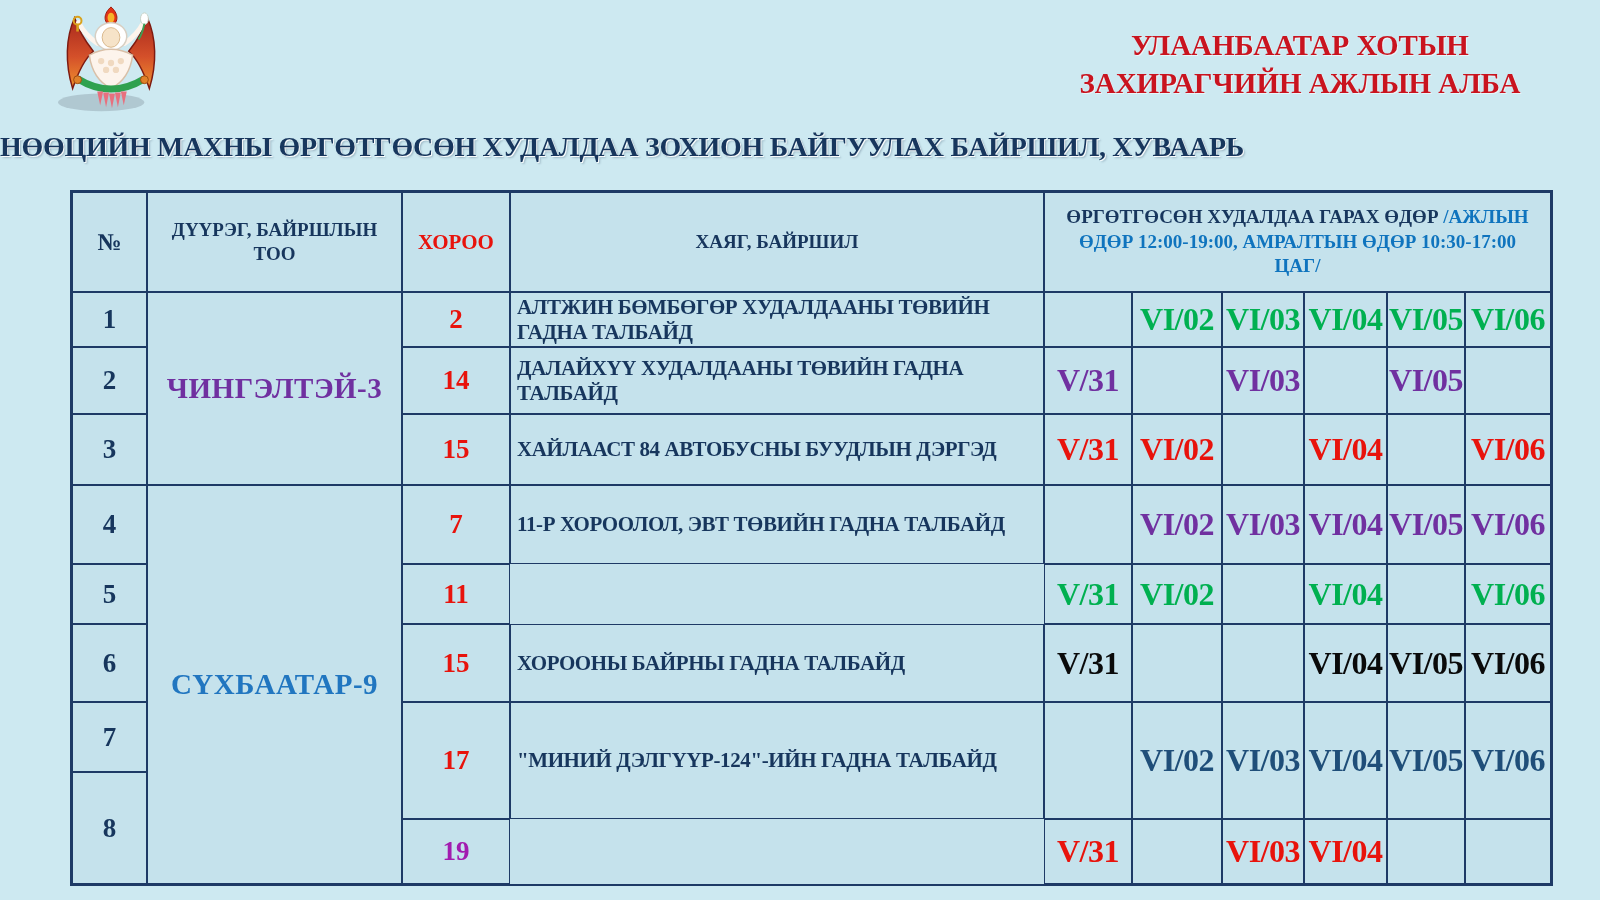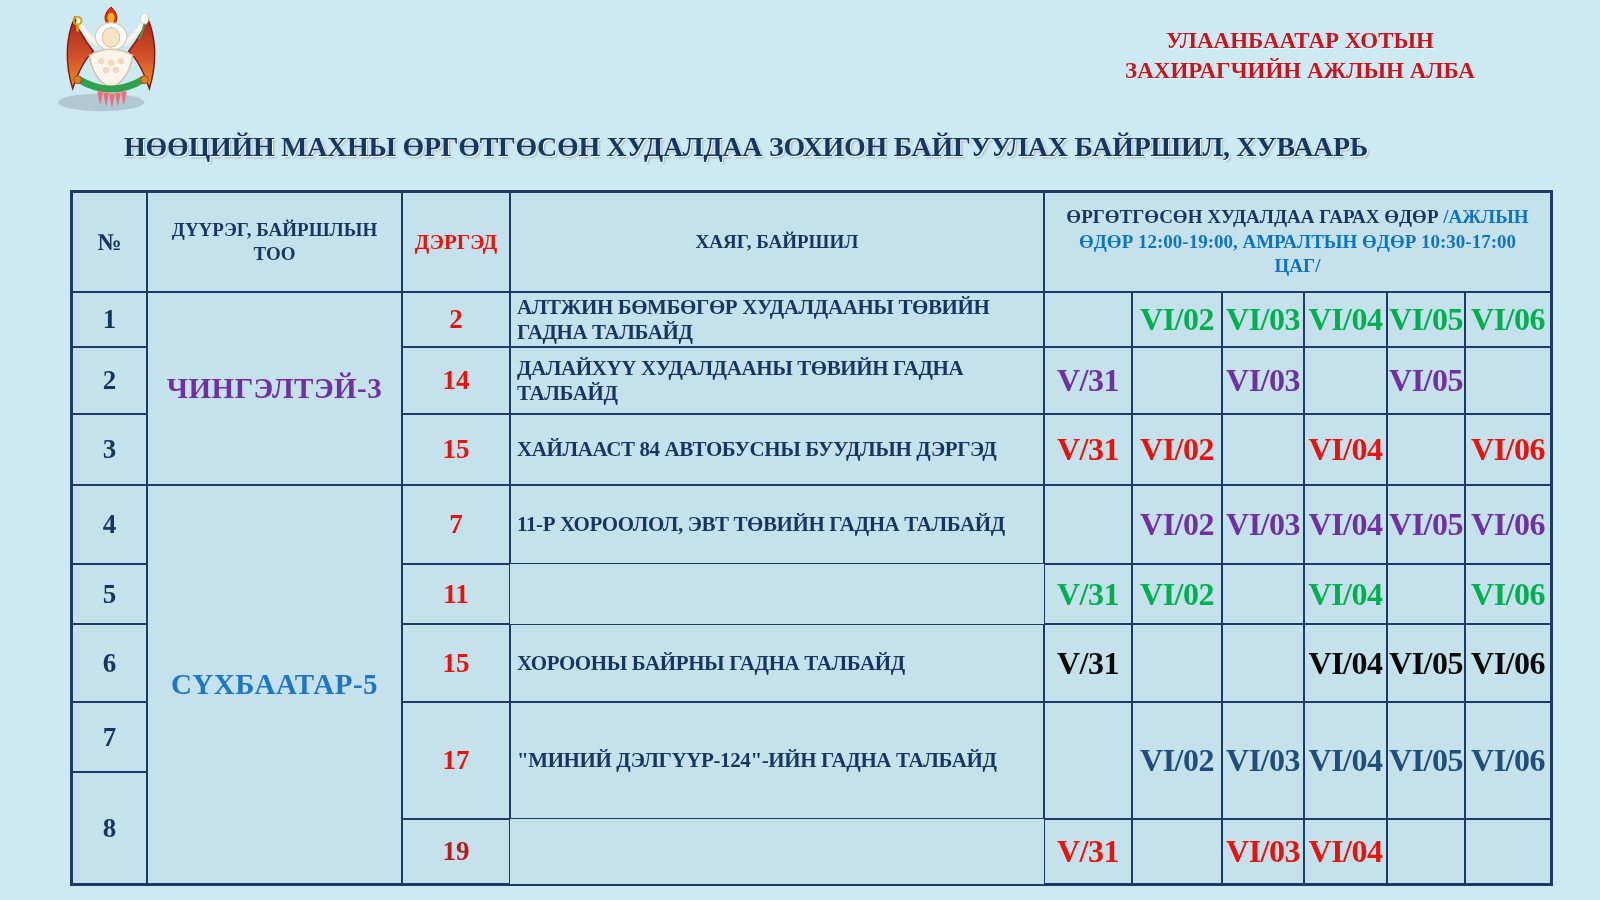--- a/index.html
+++ b/index.html
@@ -5,25 +5,25 @@
   html,body{margin:0;padding:0;}
   body{
     width:1600px;height:900px;overflow:hidden;position:relative;
     background:#cde9f1;
     font-family:"Liberation Serif","DejaVu Serif",serif;
   }
   
   .logo-wrap{position:absolute;left:52px;top:4px;width:118px;height:118px;}
   .org-block{
     position:absolute;left:1050px;top:26px;width:500px;
-    text-align:center;color:#c9141f;font-weight:bold;font-size:23px;line-height:1.32;
+    text-align:center;color:#c9141f;font-weight:bold;font-size:29px;line-height:1.32;
     text-shadow:1px 1px 0 rgba(255,255,255,.55);
   }
   .main-title{
-    position:absolute;left:0;top:131px;width:1368px;text-align:right;
+    position:absolute;left:0;top:131px;width:1368px;text-align:left;
     color:#17365d;font-weight:bold;font-size:28px;letter-spacing:-0.3px;
     text-shadow:1px 1px 0 rgba(255,255,255,.9), 2px 2px 2px rgba(40,60,90,.28);
   }
   
   .tbl{
     position:absolute;left:70px;top:190px;
     display:grid;
     grid-template-columns:75px 255px 108px 534px 88px 90px 82px 83px 78px 86px;
     grid-template-rows:100px 55px 67px 71px 79px 60px 78px 70px 47px 65px;
     border:2px solid #1e3a66;
@@ -107,21 +107,21 @@
   <div>УЛААНБААТАР ХОТЫН</div>
   <div>ЗАХИРАГЧИЙН АЖЛЫН АЛБА</div>
 </div>
 
 <div class="main-title">НӨӨЦИЙН МАХНЫ ӨРГӨТГӨСӨН ХУДАЛДАА ЗОХИОН БАЙГУУЛАХ БАЙРШИЛ, ХУВААРЬ</div>
 
 <div class="tbl">
 
   <div class="c hd hd-no" style="grid-area:1/1/2/2">№</div>
   <div class="c hd" style="grid-area:1/2/2/3">ДҮҮРЭГ, БАЙРШЛЫН ТОО</div>
-  <div class="c hd hd-khoroo" style="grid-area:1/3/2/4;color:#e8130c">ДЭРГЭД</div>
+  <div class="c hd hd-khoroo" style="grid-area:1/3/2/4;color:#e8130c">ХОРОО</div>
   <div class="c hd" style="grid-area:1/4/2/5">ХАЯГ, БАЙРШИЛ</div>
   <div class="c hd hd-sched" style="grid-area:1/5/2/11">
     <div><span>ӨРГӨТГӨСӨН ХУДАЛДАА ГАРАХ ӨДӨР</span><span class="sched-note" style="color: rgb(15, 116, 190);"> /АЖЛЫН ӨДӨР 12:00-19:00, АМРАЛТЫН ӨДӨР 10:30-17:00 ЦАГ/</span></div>
   </div>
 
   <div class="c no-cell" style="grid-area:2/1/3/2">1</div>
   <div class="c district-cell" style="grid-area: 2 / 2 / 5 / 3; color: rgb(112, 48, 160);">ЧИНГЭЛТЭЙ-3</div>
   <div class="c kh-cell" style="grid-area:2/3/3/4;color:#e8130c">2</div>
   <div class="c addr-cell" style="grid-area:2/4/3/5">АЛТЖИН БӨМБӨГӨР ХУДАЛДААНЫ ТӨВИЙН ГАДНА ТАЛБАЙД</div>
   <div class="c date-cell" style="grid-area: 2 / 5 / 3 / 6; color: rgb(0, 176, 80);"></div>
@@ -145,21 +145,21 @@
   <div class="c kh-cell" style="grid-area:4/3/5/4;color:#e8130c">15</div>
   <div class="c addr-cell" style="grid-area:4/4/5/5">ХАЙЛААСТ 84 АВТОБУСНЫ БУУДЛЫН ДЭРГЭД</div>
   <div class="c date-cell" style="grid-area: 4 / 5 / 5 / 6; color: rgb(232, 19, 12);">V/31</div>
   <div class="c date-cell" style="grid-area: 4 / 6 / 5 / 7; color: rgb(232, 19, 12);">VI/02</div>
   <div class="c date-cell" style="grid-area: 4 / 7 / 5 / 8; color: rgb(232, 19, 12);"></div>
   <div class="c date-cell" style="grid-area: 4 / 8 / 5 / 9; color: rgb(232, 19, 12);">VI/04</div>
   <div class="c date-cell" style="grid-area: 4 / 9 / 5 / 10; color: rgb(232, 19, 12);"></div>
   <div class="c date-cell" style="grid-area: 4 / 10 / 5 / 11; color: rgb(232, 19, 12);">VI/06</div>
 
   <div class="c no-cell" style="grid-area:5/1/6/2">4</div>
-  <div class="c district-cell" style="grid-area: 5 / 2 / 11 / 3; color: rgb(33, 118, 192);">СҮХБААТАР-5</div>
+  <div class="c district-cell" style="grid-area: 5 / 2 / 11 / 3; color: rgb(33, 118, 192);">СҮХБААТАР-9</div>
   <div class="c kh-cell" style="grid-area:5/3/6/4;color:#e8130c">7</div>
   <div class="c addr-cell" style="grid-area:5/4/6/5">11-Р ХОРООЛОЛ, ЭВТ ТӨВИЙН ГАДНА ТАЛБАЙД</div>
   <div class="c date-cell" style="grid-area: 5 / 5 / 6 / 6; color: rgb(112, 48, 160);"></div>
   <div class="c date-cell" style="grid-area: 5 / 6 / 6 / 7; color: rgb(112, 48, 160);">VI/02</div>
   <div class="c date-cell" style="grid-area: 5 / 7 / 6 / 8; color: rgb(112, 48, 160);">VI/03</div>
   <div class="c date-cell" style="grid-area: 5 / 8 / 6 / 9; color: rgb(112, 48, 160);">VI/04</div>
   <div class="c date-cell" style="grid-area: 5 / 9 / 6 / 10; color: rgb(112, 48, 160);">VI/05</div>
   <div class="c date-cell" style="grid-area: 5 / 10 / 6 / 11; color: rgb(112, 48, 160);">VI/06</div>
 
   <div class="c no-cell" style="grid-area:6/1/7/2">5</div>
@@ -185,21 +185,21 @@
   <div class="c kh-cell" style="grid-area:8/3/10/4;color:#e8130c">17</div>
   <div class="c addr-cell" style="grid-area:8/4/10/5">"МИНИЙ ДЭЛГҮҮР-124"-ИЙН ГАДНА ТАЛБАЙД</div>
   <div class="c date-cell" style="grid-area: 8 / 5 / 10 / 6; color: rgb(31, 78, 121);"></div>
   <div class="c date-cell" style="grid-area: 8 / 6 / 10 / 7; color: rgb(31, 78, 121);">VI/02</div>
   <div class="c date-cell" style="grid-area: 8 / 7 / 10 / 8; color: rgb(31, 78, 121);">VI/03</div>
   <div class="c date-cell" style="grid-area: 8 / 8 / 10 / 9; color: rgb(31, 78, 121);">VI/04</div>
   <div class="c date-cell" style="grid-area: 8 / 9 / 10 / 10; color: rgb(31, 78, 121);">VI/05</div>
   <div class="c date-cell" style="grid-area: 8 / 10 / 10 / 11; color: rgb(31, 78, 121);">VI/06</div>
 
   <div class="c no-cell" style="grid-area:9/1/11/2">8</div>
-  <div class="c kh-cell" style="grid-area:10/3/11/4;color:#b91c1c">19</div>
+  <div class="c kh-cell" style="grid-area:10/3/11/4;color:#a21caf">19</div>
   <div class="c date-cell" style="grid-area: 10 / 5 / 11 / 6; color: rgb(232, 19, 12);">V/31</div>
   <div class="c date-cell" style="grid-area: 10 / 6 / 11 / 7; color: rgb(232, 19, 12);"></div>
   <div class="c date-cell" style="grid-area: 10 / 7 / 11 / 8; color: rgb(232, 19, 12);">VI/03</div>
   <div class="c date-cell" style="grid-area: 10 / 8 / 11 / 9; color: rgb(232, 19, 12);">VI/04</div>
   <div class="c date-cell" style="grid-area: 10 / 9 / 11 / 10; color: rgb(232, 19, 12);"></div>
   <div class="c date-cell" style="grid-area: 10 / 10 / 11 / 11; color: rgb(232, 19, 12);"></div>
 
 </div>
 
 </body></html>

